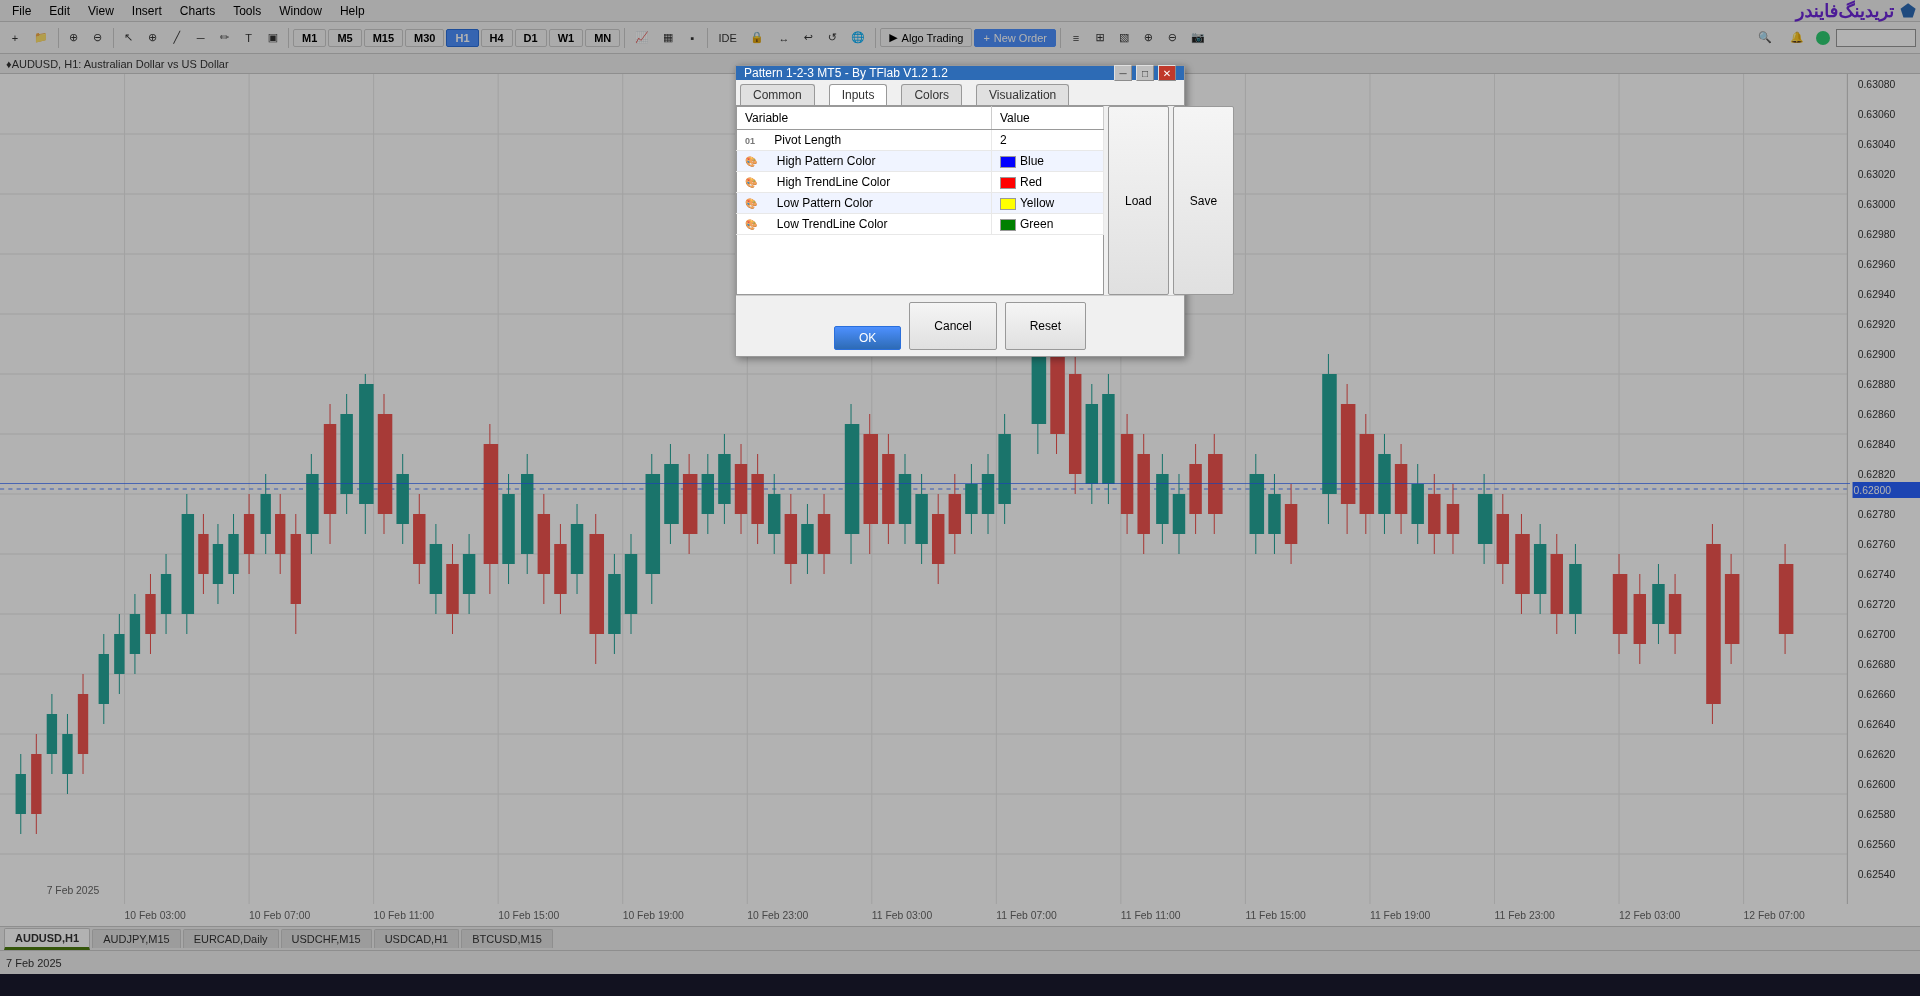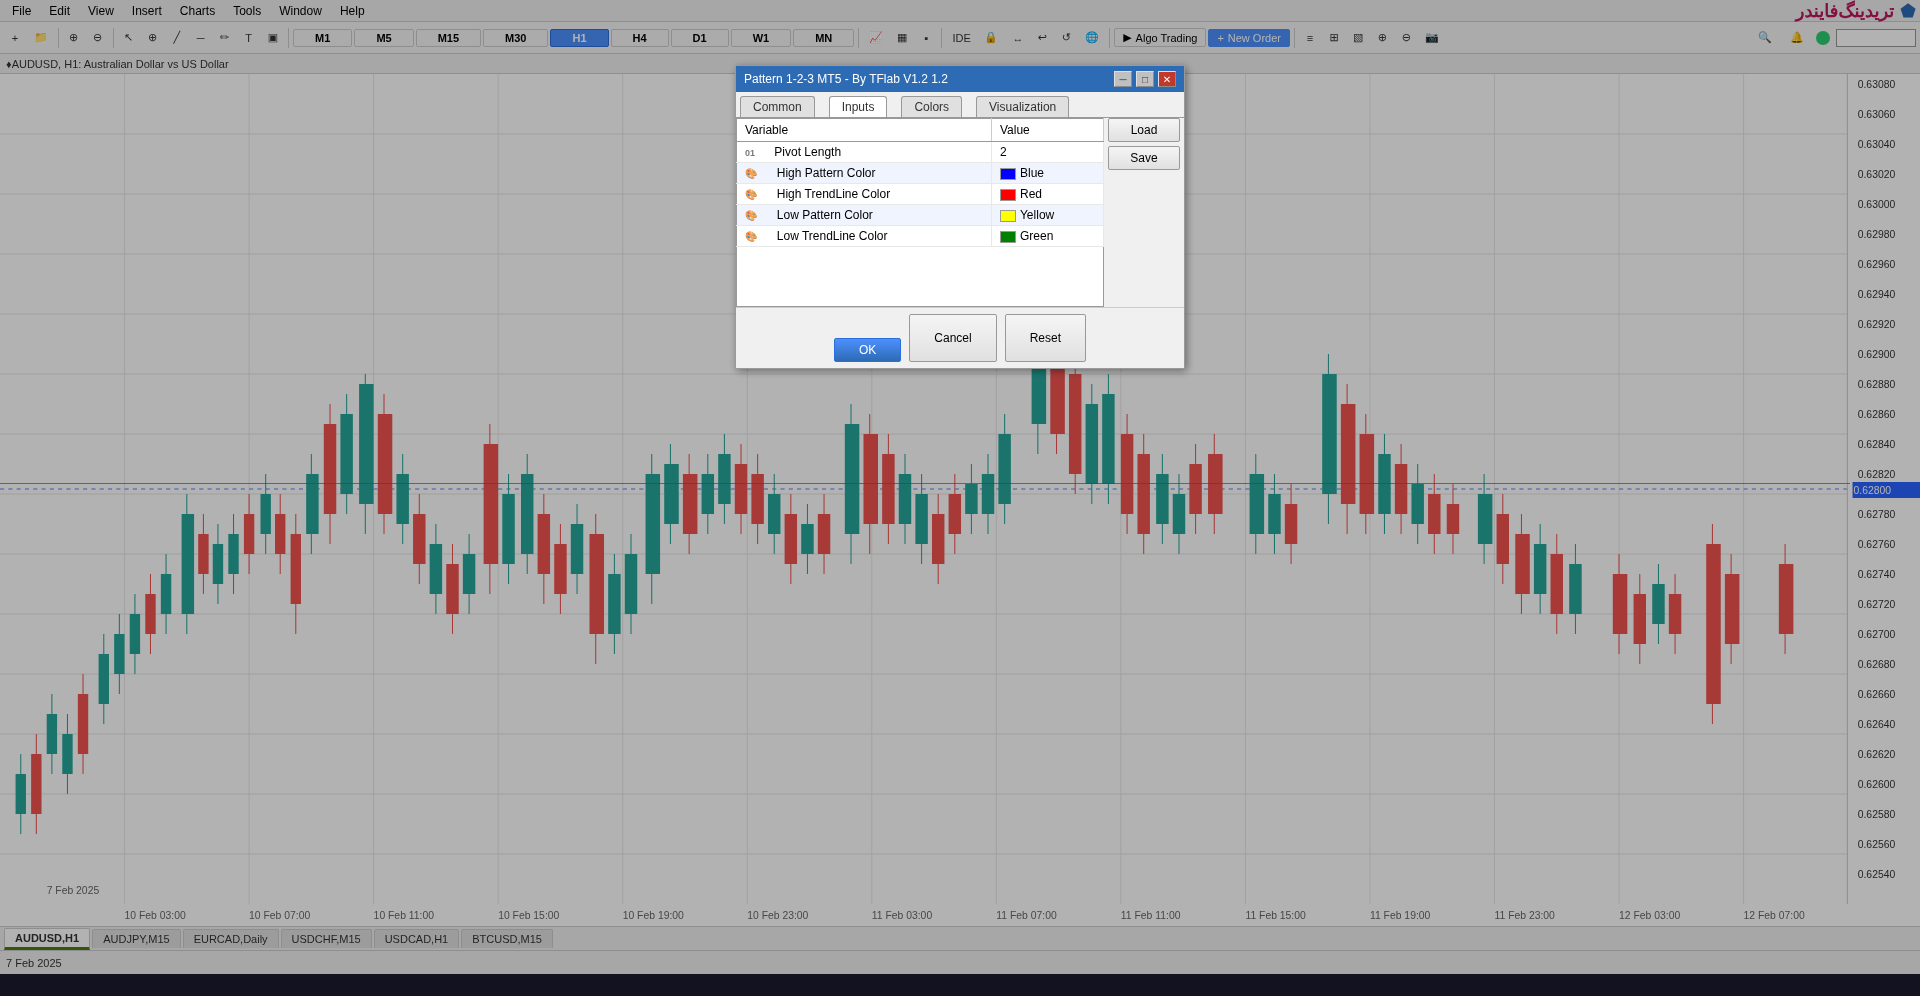--- a/index.html
+++ b/index.html
@@ -16,21 +16,21 @@
     #toolbar {
       width: 100%; height: 32px; background: #f5f5f5; border-bottom: 1px solid #ccc;
       display: flex; align-items: center; padding: 0 4px; gap: 2px;
     }
     .toolbar-btn {
       padding: 2px 5px; border: 1px solid transparent; border-radius: 2px;
       cursor: pointer; font-size: 11px; color: #333; background: transparent;
       display: flex; align-items: center; justify-content: center; min-width: 22px; height: 22px;
     }
     .toolbar-sep { width: 1px; height: 20px; background: #ccc; margin: 0 2px; }
-    .tf-btn { padding: 2px 21px; border: 1px solid #ccc; border-radius: 2px; cursor: pointer; font-size: 11px; font-weight: bold; background: #f5f5f5; }
+    .tf-btn { padding: 2px 8px; border: 1px solid #ccc; border-radius: 2px; cursor: pointer; font-size: 11px; font-weight: bold; background: #f5f5f5; }
     .tf-btn.active { background: #4d90fe; color: white; border-color: #2a6fdb; }
 
     
     #symbol-bar {
       width: 100%; height: 20px; background: #f0f0f0; border-bottom: 1px solid #ccc;
       display: flex; align-items: center; padding: 0 6px; font-size: 11px; color: #333;
     }
 
     
     #chart-area {
@@ -62,21 +62,21 @@
       display: flex; align-items: flex-start; justify-content: center;
     }
 
     
     #dialog {
       position: absolute; top: 65px; left: 50%; transform: translateX(-50%);
       width: 450px; background: #f0f0f0; border: 1px solid #999;
       box-shadow: 2px 2px 8px rgba(0,0,0,0.4); z-index: 101;
     }
     #dialog-titlebar {
-      height: 26px; background: #2d6bb5; display: flex; align-items: center;
+      height: 14px; background: #2d6bb5; display: flex; align-items: center;
       justify-content: space-between; padding: 0 8px; color: white; font-size: 12px;
     }
     .dialog-title-btn {
       width: 18px; height: 16px; background: #c0c0c0; border: 1px outset #e0e0e0;
       cursor: pointer; display: flex; align-items: center; justify-content: center;
       font-size: 10px; color: #333; margin-left: 2px;
     }
     .dialog-title-btns { display: flex; gap: 2px; }
 
     
@@ -110,21 +110,21 @@
     .row-icon { color: #888; font-size: 10px; margin-right: 16px; font-weight: bold; }
     .color-swatch { display: inline-block; width: 16px; height: 12px; margin-right: 4px; vertical-align: middle; border: 1px solid #999; }
     .side-btn {
       padding: 4px 16px; border: 1px solid #999; border-radius: 2px; cursor: pointer;
       font-size: 12px; background: linear-gradient(to bottom, #f5f5f5, #e0e0e0);
       color: #000;
     }
 
     #dialog-table-area { display: flex; }
     #dialog-table-wrapper { flex: 1; }
-    #dialog-side-btns { width: 80px; display: flex; flex-direction: column; justify-content: flex-start; padding: 0 4px; gap: 4px; margin-top: 0; }
+    #dialog-side-btns { width: 80px; display: flex; justify-content: flex-start; padding: 0 4px; gap: 4px; margin-top: 0; }
 
     
     #dialog-footer {
       padding: 6px 8px; display: flex; justify-content: center; gap: 8px;
       border-top: 1px solid #ccc;
     }
     .footer-btn {
       padding: 4px 24px; border: 1px solid #999; border-radius: 2px; cursor: pointer;
       font-size: 12px; background: linear-gradient(to bottom, #f5f5f5, #e0e0e0);
     }
@@ -166,21 +166,21 @@
   <div id="menu-bar">
     <span class="menu-item">File</span>
     <span class="menu-item">Edit</span>
     <span class="menu-item">View</span>
     <span class="menu-item">Insert</span>
     <span class="menu-item">Charts</span>
     <span class="menu-item">Tools</span>
     <span class="menu-item">Window</span>
     <span class="menu-item">Help</span>
     <div style="margin-left:auto; display:flex; align-items:center; gap:6px;">
-      <span style="font-size:18px; color:#be185d; font-weight:bold; font-family:serif;text-align:right;">تریدینگ‌فایندر</span>
+      <span style="font-size:18px; color:#6d28d9; font-weight:bold; font-family:serif;text-align:right;">تریدینگ‌فایندر</span>
       <span style="font-size:18px; color:#2d6bb5;">⬟</span>
     </div>
   </div>
 
   <div id="toolbar">
     <button class="toolbar-btn">+</button>
     <button class="toolbar-btn">📁</button>
     <div class="toolbar-sep"></div>
     <button class="toolbar-btn">⊕</button>
     <button class="toolbar-btn">⊖</button>

